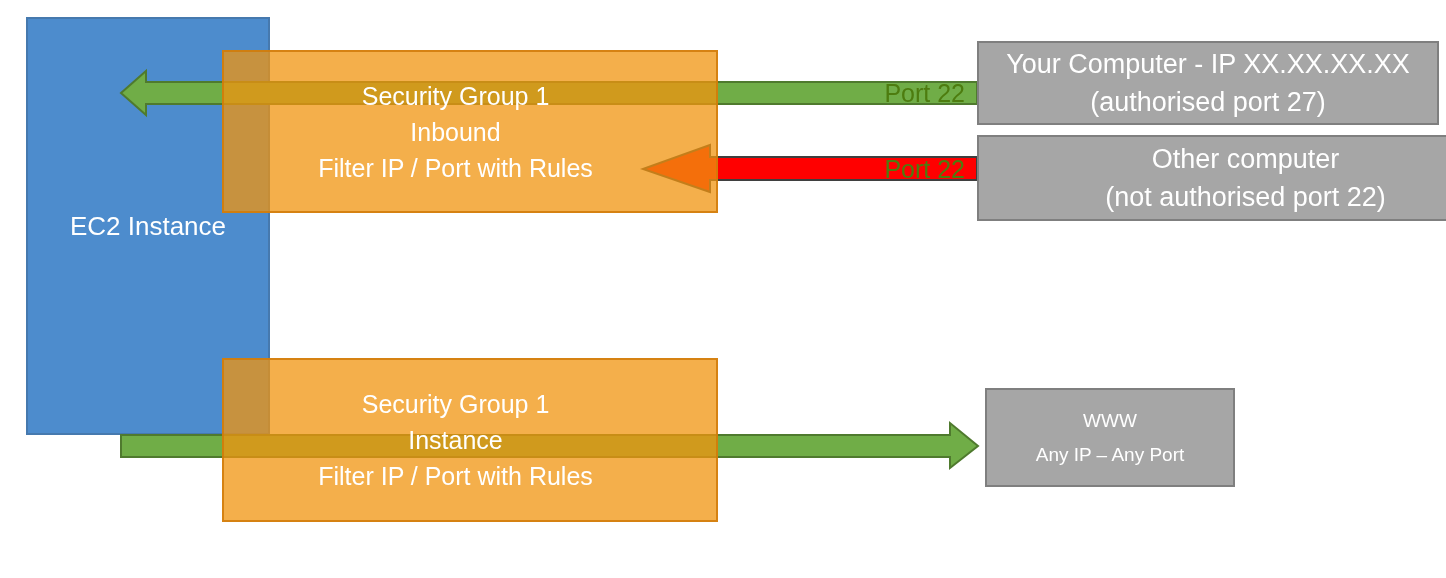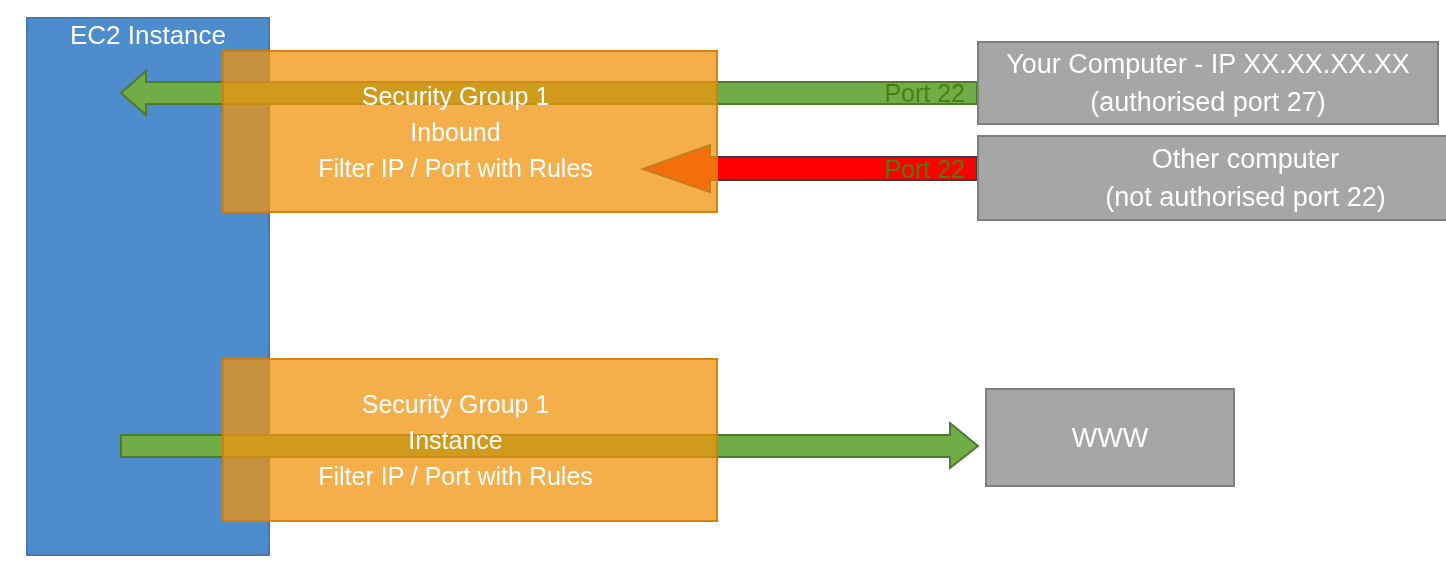--- a/index.html
+++ b/index.html
@@ -5,36 +5,36 @@
   html,body{margin:0;padding:0;background:#fff;}
   #canvas{
     position:relative;width:1446px;height:578px;background:#fff;overflow:hidden;
     font-family:"Liberation Sans",sans-serif;
   }
   .abs{position:absolute;box-sizing:border-box;}
   .center-text{display:flex;flex-direction:column;justify-content:center;align-items:center;text-align:center;color:#fff;}
 
   
   .ec2-box{
-    left:26px;top:17px;width:244px;height:539px;
+    left:26px;top:17px;width:244px;height:418px;
     background:#4D8CCD;border:2px solid #4679AE;z-index:1;
-    font-size:26px;line-height:33px;justify-content:space-between;
+    font-size:26px;line-height:33px;
   }
 
   
   #arrow-layer{left:0;top:0;width:1446px;height:578px;z-index:2;pointer-events:none;}
 
   
   .grey-box{
     background:#A6A6A6;border:2px solid #7F7F7F;z-index:2;
     font-size:27px;line-height:38px;
   }
   .your-computer-box{left:977px;top:41px;width:462px;height:84px;}
   .other-computer-box{left:977px;top:135px;width:537px;height:86px;text-align:center;}
-  .www-box{left:985px;top:388px;width:250px;height:99px;font-size:27px;line-height:34px;}
+  .www-box{left:985px;top:388px;width:250px;height:99px;font-size:19px;line-height:34px;}
 
   
   .sg-box{
     background:rgba(240,148,15,0.75);border:2px solid rgba(208,122,8,0.85);z-index:3;
     font-size:25px;line-height:36px;padding-right:29px;
   }
   .sg-inbound-box{left:222px;top:50px;width:496px;height:163px;}
   .sg-outbound-box{left:222px;top:358px;width:496px;height:164px;}
 
   
@@ -65,20 +65,21 @@
     <span>(authorised port 27)</span>
   </div>
 
   <div class="abs center-text grey-box other-computer-box">
     <span>Other computer</span>
     <span>(not authorised port 22)</span>
   </div>
 
   <div class="abs center-text grey-box www-box">
     <span>WWW</span>
+    <span>Any IP – Any Port</span>
   </div>
 
   <div class="abs center-text sg-box sg-inbound-box">
     <span>Security Group 1</span>
     <span>Inbound</span>
     <span>Filter IP / Port with Rules</span>
   </div>
 
   <div class="abs center-text sg-box sg-outbound-box">
     <span>Security Group 1</span>

